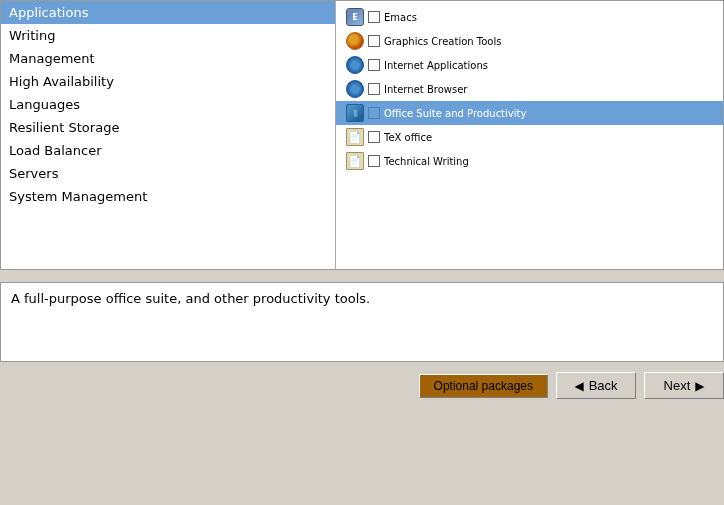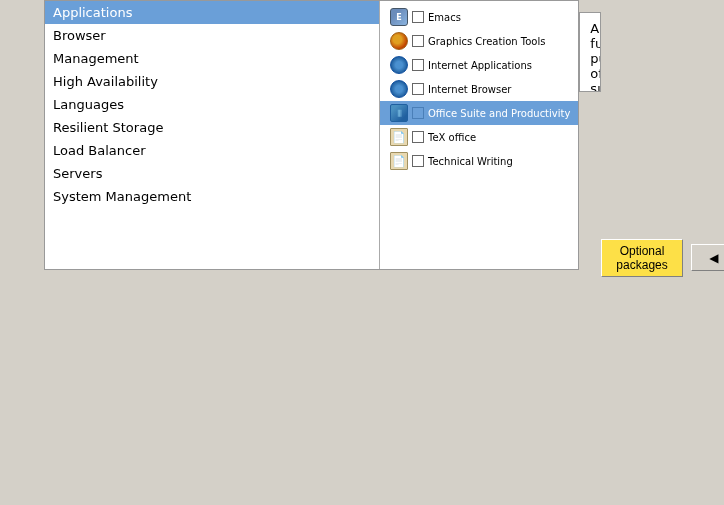--- a/index.html
+++ b/index.html
@@ -7,23 +7,22 @@
       width: 724px;
       height: 505px;
       background: #d4d0c8;
       font-family: 'DejaVu Sans', 'Liberation Sans', Arial, sans-serif;
       font-size: 13px;
       overflow: hidden;
     }
 
     .main-container {
       display: flex;
-      flex-direction: row;
+      flex-direction: column;
       height: 100%;
-      margin-left: 44px;
     }
 
     .top-panel {
       display: flex;
       flex-direction: row;
       border: 1px solid #999;
       background: white;
       height: 270px;
       flex-shrink: 0;
     }
@@ -183,21 +182,21 @@
       display: flex;
       flex-direction: row;
       justify-content: flex-end;
       align-items: center;
       margin-top: 10px;
       gap: 8px;
     }
 
     .optional-packages-btn {
       padding: 4px 14px;
-      background: #fde047;
+      background: #a16207;
       border: 1px solid #808080;
       border-top-color: #fff;
       border-left-color: #fff;
       font-size: 12px;
       cursor: pointer;
       color: #000;
     }
 
     .nav-button {
       padding: 5px 16px;
@@ -228,21 +227,21 @@
 </head>
 <body>
 
 <div class="main-container">
   <div class="top-panel">
 
     <div class="left-pane">
       <div class="left-list">
 
       <div class="list-item selected">Applications</div>
-          <div class="list-item">Browser</div>
+          <div class="list-item">Writing</div>
           <div class="list-item">Management</div>
           <div class="list-item">High Availability</div>
           <div class="list-item">Languages</div>
           <div class="list-item">Resilient Storage</div>
           <div class="list-item">Load Balancer</div>
           <div class="list-item">Servers</div>
           <div class="list-item">System Management</div>
         </div>
     </div>
 

